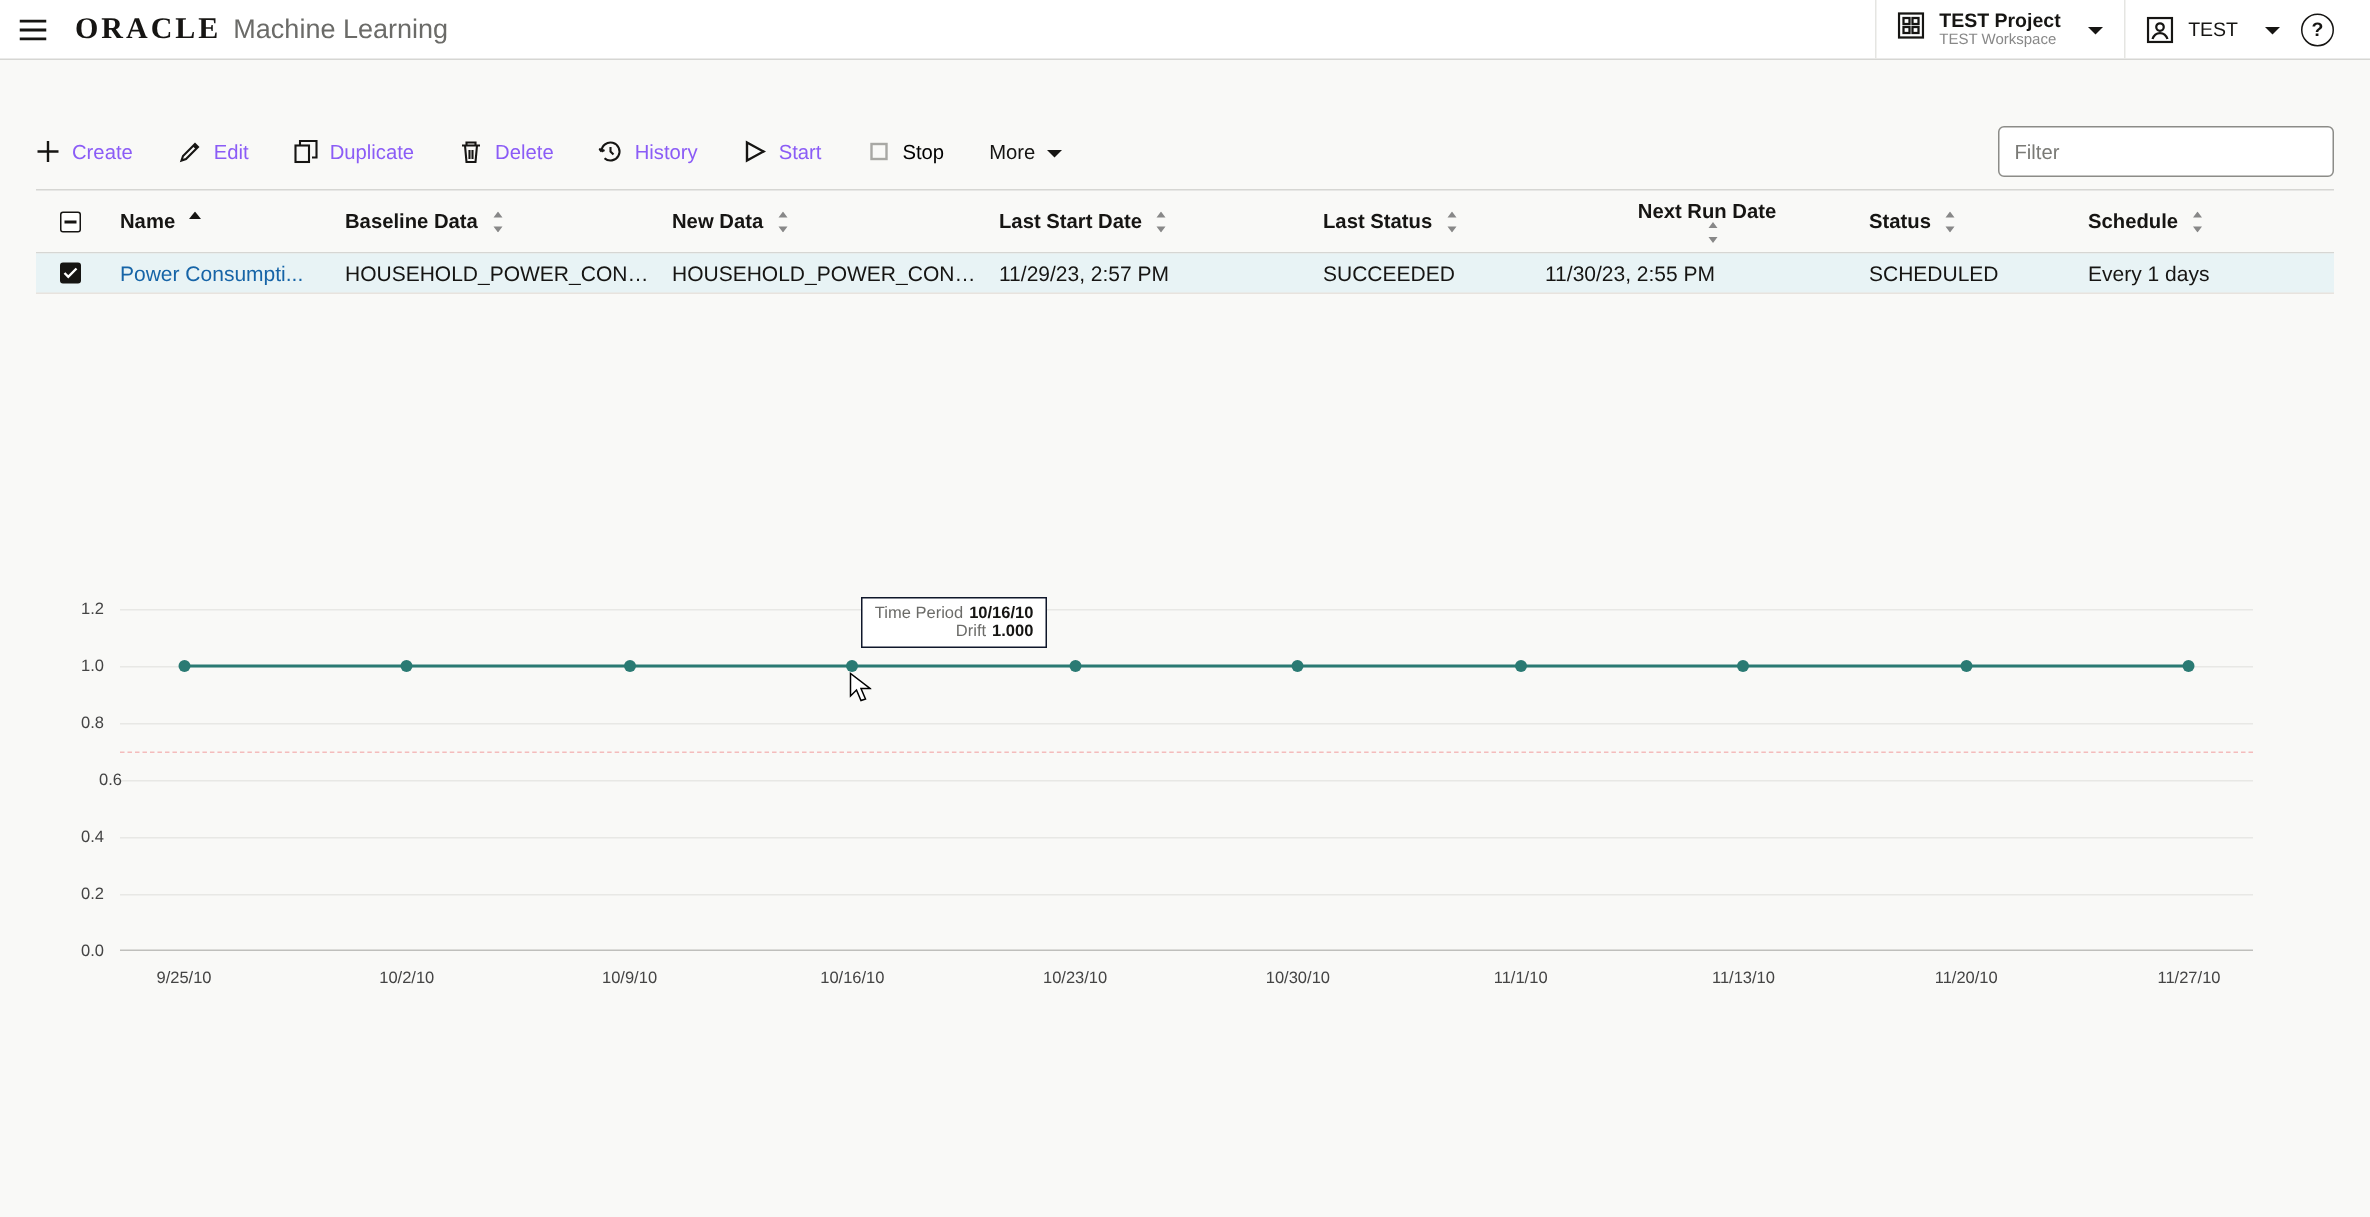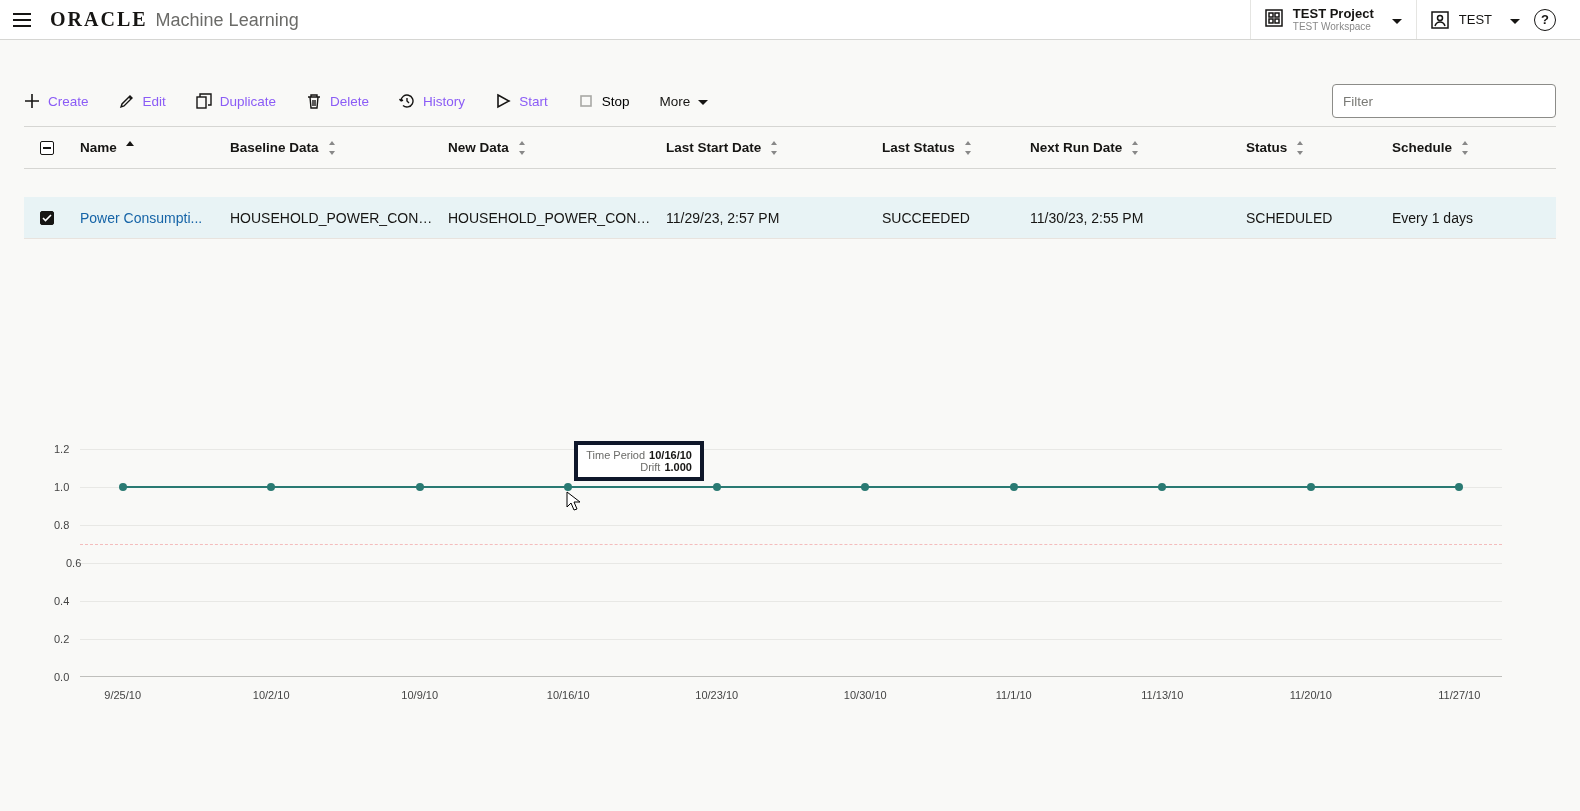--- a/index.html
+++ b/index.html
@@ -34,28 +34,28 @@
   .tool-btn .ic svg { width:16px; height:16px; }
   .tool-more { display:flex; align-items:center; font-size:13.5px; cursor:pointer; }
   .tool-more .caret { margin-left:8px; }
   .filter-wrap { margin-left:auto; }
   .filter-input { width:224px; height:34px; border:1px solid #8c8c88; border-radius:4px; padding:0 10px; font-size:13.5px; background:#fff; }
   .filter-input::placeholder { color:#7a7a76; }
   
   .table { width:100%; }
   .thead, .trow { display:flex; align-items:center; padding:0 16px; }
   .thead { height:42px; font-size:13.5px; font-weight:600; border-bottom:1px solid #d6d6d3; }
-  .trow { height:42px; font-size:14px; border-bottom:1px solid #e8e3de; background:#e8f3f5;margin-top:28px; }
+  .trow { height:27px; font-size:14px; border-bottom:1px solid #e8e3de; background:#e8f3f5; }
   .col-chk { width:40px; display:flex; align-items:center;}
   .col-name { width:150px; padding-right:10px; overflow:hidden; text-overflow:ellipsis; white-space:nowrap; }
   .col-baseline { width:218px; padding-right:10px; overflow:hidden; text-overflow:ellipsis; white-space:nowrap; }
   .col-newdata { width:218px; padding-right:10px; overflow:hidden; text-overflow:ellipsis; white-space:nowrap; }
   .col-last-start { width:216px; }
   .col-last-status { width:148px; }
-  .col-next-run { width:216px; }
+  .col-next-run { width:216px;flex-direction:column; }
   .col-status { width:146px; }
   .col-schedule { flex:1; }
   .th-label { display:flex; align-items:center; cursor:pointer; }
   .sort-ic { margin-left:8px; width:10px; height:14px; }
   .sort-ic svg { width:10px; height:14px; }
   .link { color:#1664a7; cursor:pointer; }
   .cbox { width:14px; height:14px; border:1.5px solid #161513; border-radius:2px; display:flex; align-items:center; justify-content:center; background:#fff; cursor:pointer; }
   .cbox.indet::after { content:""; width:8px; height:2px; background:#161513; }
   .cbox.checked { background:#161513; }
   .cbox.checked svg { width:10px; height:8px; }
@@ -65,21 +65,21 @@
   .drift-head .chev { margin-right:8px; width:14px; height:14px; display:flex; align-items:center; justify-content:center; }
   .drift-head .chev svg { width:12px; height:8px; }
   .chart-box { position:relative; height:274px; padding-left:36px; padding-right:30px; }
   .plot { position:absolute; left:56px; right:54px; top:0; height:228px; border-bottom:1px solid #bfbfbc; }
   .grid-line { position:absolute; left:0; right:0; height:1px; background:#e8e8e5; }
   .thresh-line { position:absolute; left:0; right:0; height:0; border-top:1.5px dashed #f4bcbc; }
   .y-tick { position:absolute; left:0; font-size:11px; color:#444; transform:translateY(-50%); }
   .x-tick { position:absolute; font-size:11px; color:#444; transform:translateX(-50%); }
   .series-line { position:absolute; height:2px; background:#2a7a73; }
   .dot { position:absolute; width:8px; height:8px; border-radius:50%; background:#2a7a73; transform:translate(-50%,-50%); }
-  .tooltip { position:absolute; background:#fff; border:4px solid #0f172a; font-size:11px; padding:4px 8px; white-space:nowrap; }
+  .tooltip { position:absolute; background:#fff; border:1px solid #0f172a; font-size:11px; padding:4px 8px; white-space:nowrap; }
   .tooltip .lbl { color:#6b6b68; margin-right:4px; }
   .tooltip .val { font-weight:600; }
   .cursor-arrow { position:absolute; width:15px; height:20px; }
   .cursor-arrow svg { width:15px; height:20px; }
 </style>
 </head>
 <body>
 
 <div class="topbar">
   <div class="hamburger">

